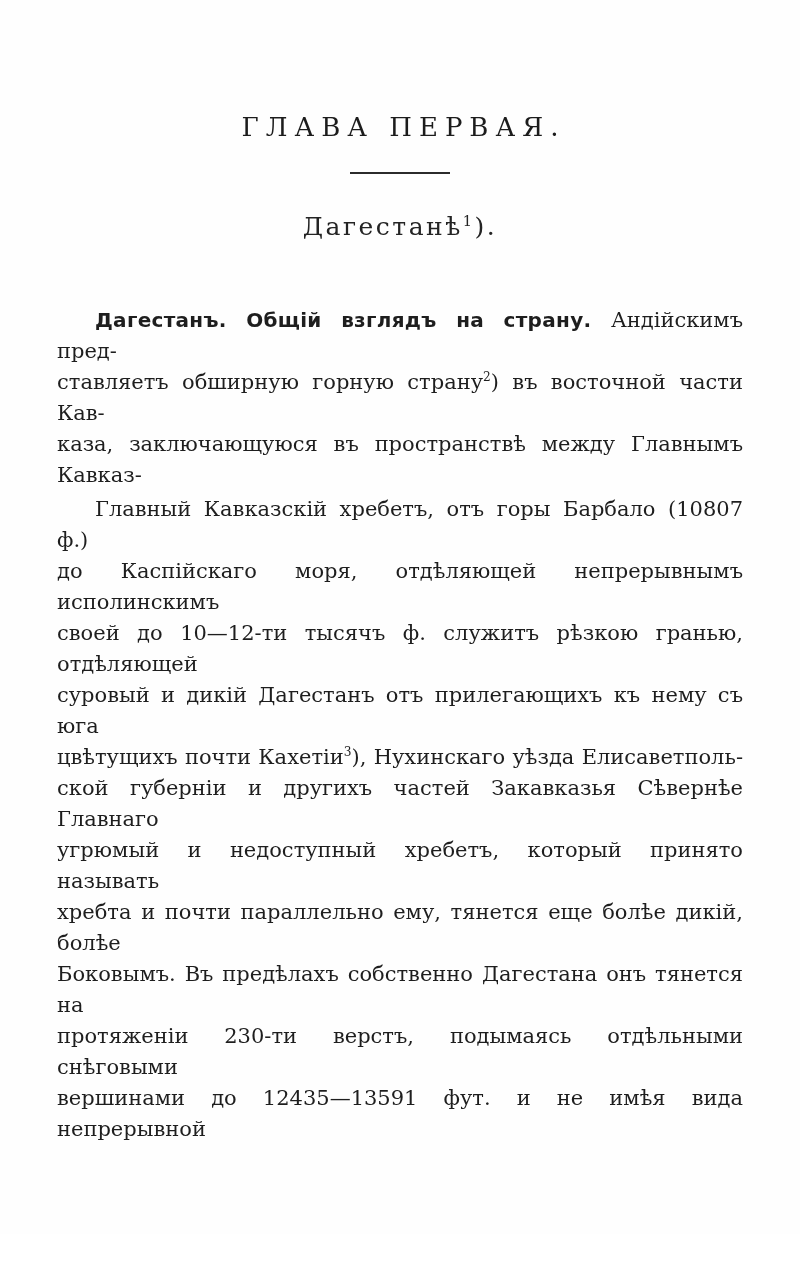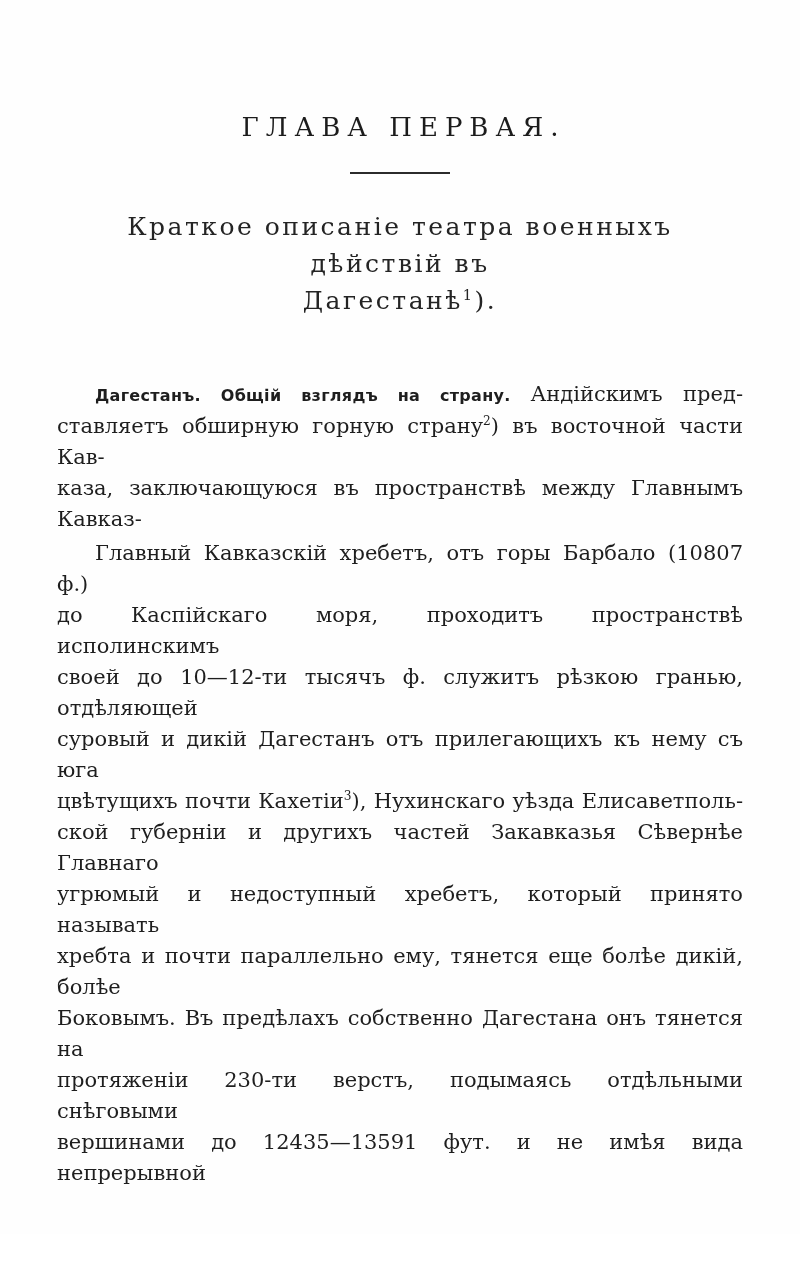--- a/index.html
+++ b/index.html
@@ -42,52 +42,51 @@
     line-height:31px;
     color:#1e1e1e;
   }
   .body-text .para + .para { margin-top:3px; }
   .line { white-space:normal; }
   .line.just { text-align:justify; text-align-last:justify; }
   .line.indent { text-indent:38px; }
   .lead-bold {
     font-family:"DejaVu Sans", sans-serif;
     font-weight:bold;
-    font-size:16px;
+    font-size:20px;
     letter-spacing:0.3px;
   }
   .supref {
     vertical-align:super;
     font-size:0.58em;
     line-height:0;
   }
 </style>
 </head>
 <body>
 
 <div class="page">
 
   <h1 class="chapter-title">ГЛАВА ПЕРВАЯ.</h1>
 
   <hr class="title-rule">
 
   <div class="subtitle" id="subtitle">
-      <div class="line"><span>Краткое описаніе театра военныхъ дѣйствій въ</span></div>
       <div class="line"><span>Дагестанѣ</span><span class="supref">1</span><span>).</span></div>
     </div>
 
   <div class="body-text" id="body-text">
       <div class="para">
         <div class="line just indent"><span class="lead-bold">Дагестанъ. Общій взглядъ на страну. </span><span>Андійскимъ пред-</span></div>
         <div class="line just"><span>ставляетъ обширную горную страну</span><span class="supref">2</span><span>) въ восточной части Кав-</span></div>
         <div class="line just"><span>каза, заключающуюся въ пространствѣ между Главнымъ Кавказ-</span></div>
       </div>
       <div class="para">
         <div class="line just indent"><span>Главный Кавказскій хребетъ, отъ горы Барбало (10807 ф.)</span></div>
-        <div class="line just"><span>до Каспійскаго моря, проходитъ пространствѣ исполинскимъ</span></div>
+        <div class="line just"><span>до Каспійскаго моря, отдѣляющей непрерывнымъ исполинскимъ</span></div>
         <div class="line just"><span>своей до 10—12-ти тысячъ ф. служитъ рѣзкою гранью, отдѣляющей</span></div>
         <div class="line just"><span>суровый и дикій Дагестанъ отъ прилегающихъ къ нему съ юга</span></div>
         <div class="line just"><span>цвѣтущихъ почти Кахетіи</span><span class="supref">3</span><span>), Нухинскаго уѣзда Елисаветполь-</span></div>
         <div class="line just"><span>ской губерніи и другихъ частей Закавказья Сѣвернѣе Главнаго</span></div>
         <div class="line just"><span>угрюмый и недоступный хребетъ, который принято называть</span></div>
         <div class="line just"><span>хребта и почти параллельно ему, тянется еще болѣе дикій, болѣе</span></div>
         <div class="line just"><span>Боковымъ. Въ предѣлахъ собственно Дагестана онъ тянется на</span></div>
         <div class="line just"><span>протяженіи 230-ти верстъ, подымаясь отдѣльными снѣговыми</span></div>
         <div class="line just"><span>вершинами до 12435—13591 фут. и не имѣя вида непрерывной</span></div>
       </div>

